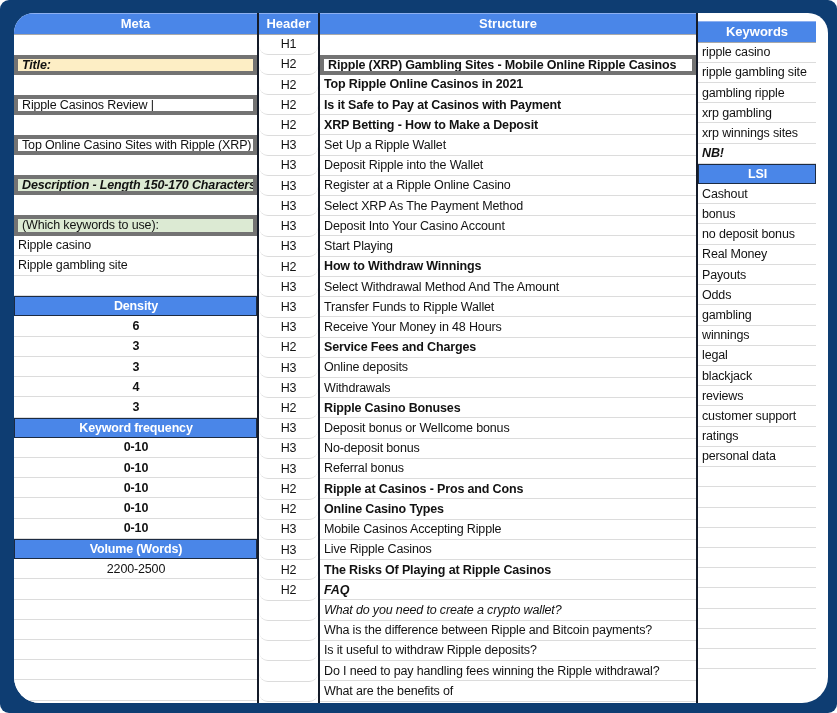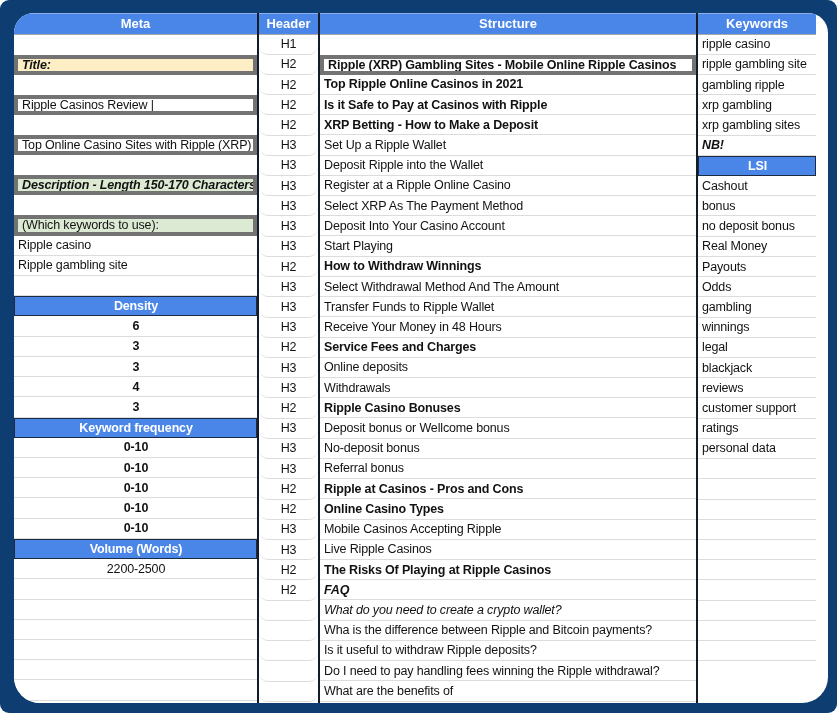--- a/index.html
+++ b/index.html
@@ -10,21 +10,21 @@
   }
   .card{
     position:absolute;left:14px;top:13px;width:814px;height:690px;
     background:#ffffff;border-radius:20px 20px 26px 26px;overflow:hidden;
     display:flex;
   }
   .col{display:flex;flex-direction:column;flex:none;}
   .col-meta{width:243px;}
   .col-header{width:59px;}
   .col-structure{width:376px;}
-  .col-keywords{width:118px;}
+  .col-keywords{width:118px;margin-top:8px;}
   .vsep{width:2px;background:#141b29;flex:none;}
   .band{
     height:21.5px;flex:none;box-sizing:border-box;
     background:#4a86e8;color:#ffffff;font-weight:bold;font-size:13px;
     display:flex;align-items:center;justify-content:center;
     border-top:1px solid #8db0f0;border-bottom:1px solid #a9a9a9;
     letter-spacing:0;
   }
   .cell{
     height:20.22px;flex:none;box-sizing:border-box;
@@ -129,21 +129,21 @@
         <div class="cell"></div>
         <div class="cell"></div>
       </div>
 
     <div class="vsep"></div>
 
     <div class="col col-structure">
       <div class="band">Structure</div>
     <div class="cell b box">Ripple (XRP) Gambling Sites - Mobile Online Ripple Casinos</div>
         <div class="cell b">Top Ripple Online Casinos in 2021</div>
-        <div class="cell b">Is it Safe to Pay at Casinos with Ripple</div>
+        <div class="cell b">Is it Safe to Pay at Casinos with Payment</div>
         <div class="cell b">XRP Betting - How to Make a Deposit</div>
         <div class="cell">Set Up a Ripple Wallet</div>
         <div class="cell">Deposit Ripple into the Wallet</div>
         <div class="cell">Register at a Ripple Online Casino</div>
         <div class="cell">Select XRP As The Payment Method</div>
         <div class="cell">Deposit Into Your Casino Account</div>
         <div class="cell">Start Playing</div>
         <div class="cell b">How to Withdraw Winnings</div>
         <div class="cell">Select Withdrawal Method And The Amount</div>
         <div class="cell">Transfer Funds to Ripple Wallet</div>
@@ -169,21 +169,21 @@
       </div>
 
     <div class="vsep"></div>
 
     <div class="col col-keywords">
       <div class="band">Keywords</div>
     <div class="cell">ripple casino</div>
         <div class="cell">ripple gambling site</div>
         <div class="cell">gambling ripple</div>
         <div class="cell">xrp gambling</div>
-        <div class="cell">xrp gambling sites</div>
+        <div class="cell">xrp winnings sites</div>
         <div class="cell b i">NB!</div>
         <div class="cell bg-blue">LSI</div>
         <div class="cell">Cashout</div>
         <div class="cell">bonus</div>
         <div class="cell">no deposit bonus</div>
         <div class="cell">Real Money</div>
         <div class="cell">Payouts</div>
         <div class="cell">Odds</div>
         <div class="cell">gambling</div>
         <div class="cell">winnings</div>

